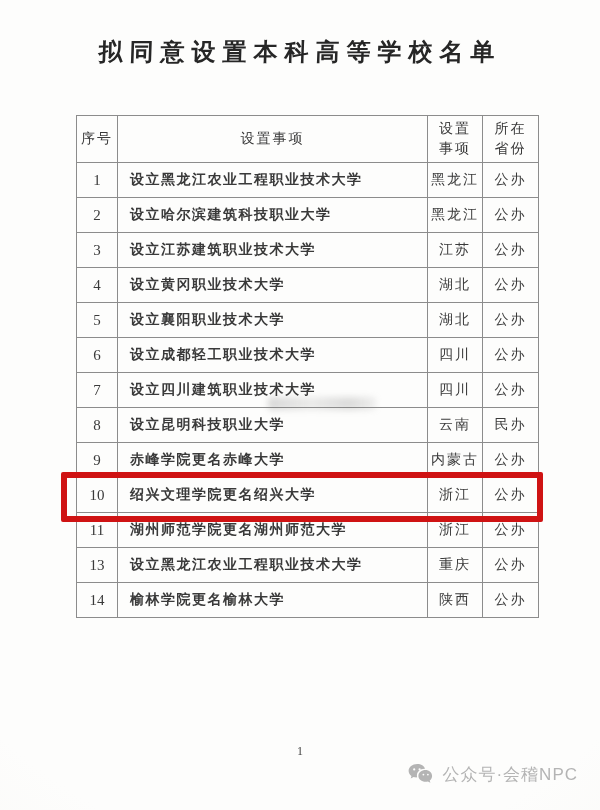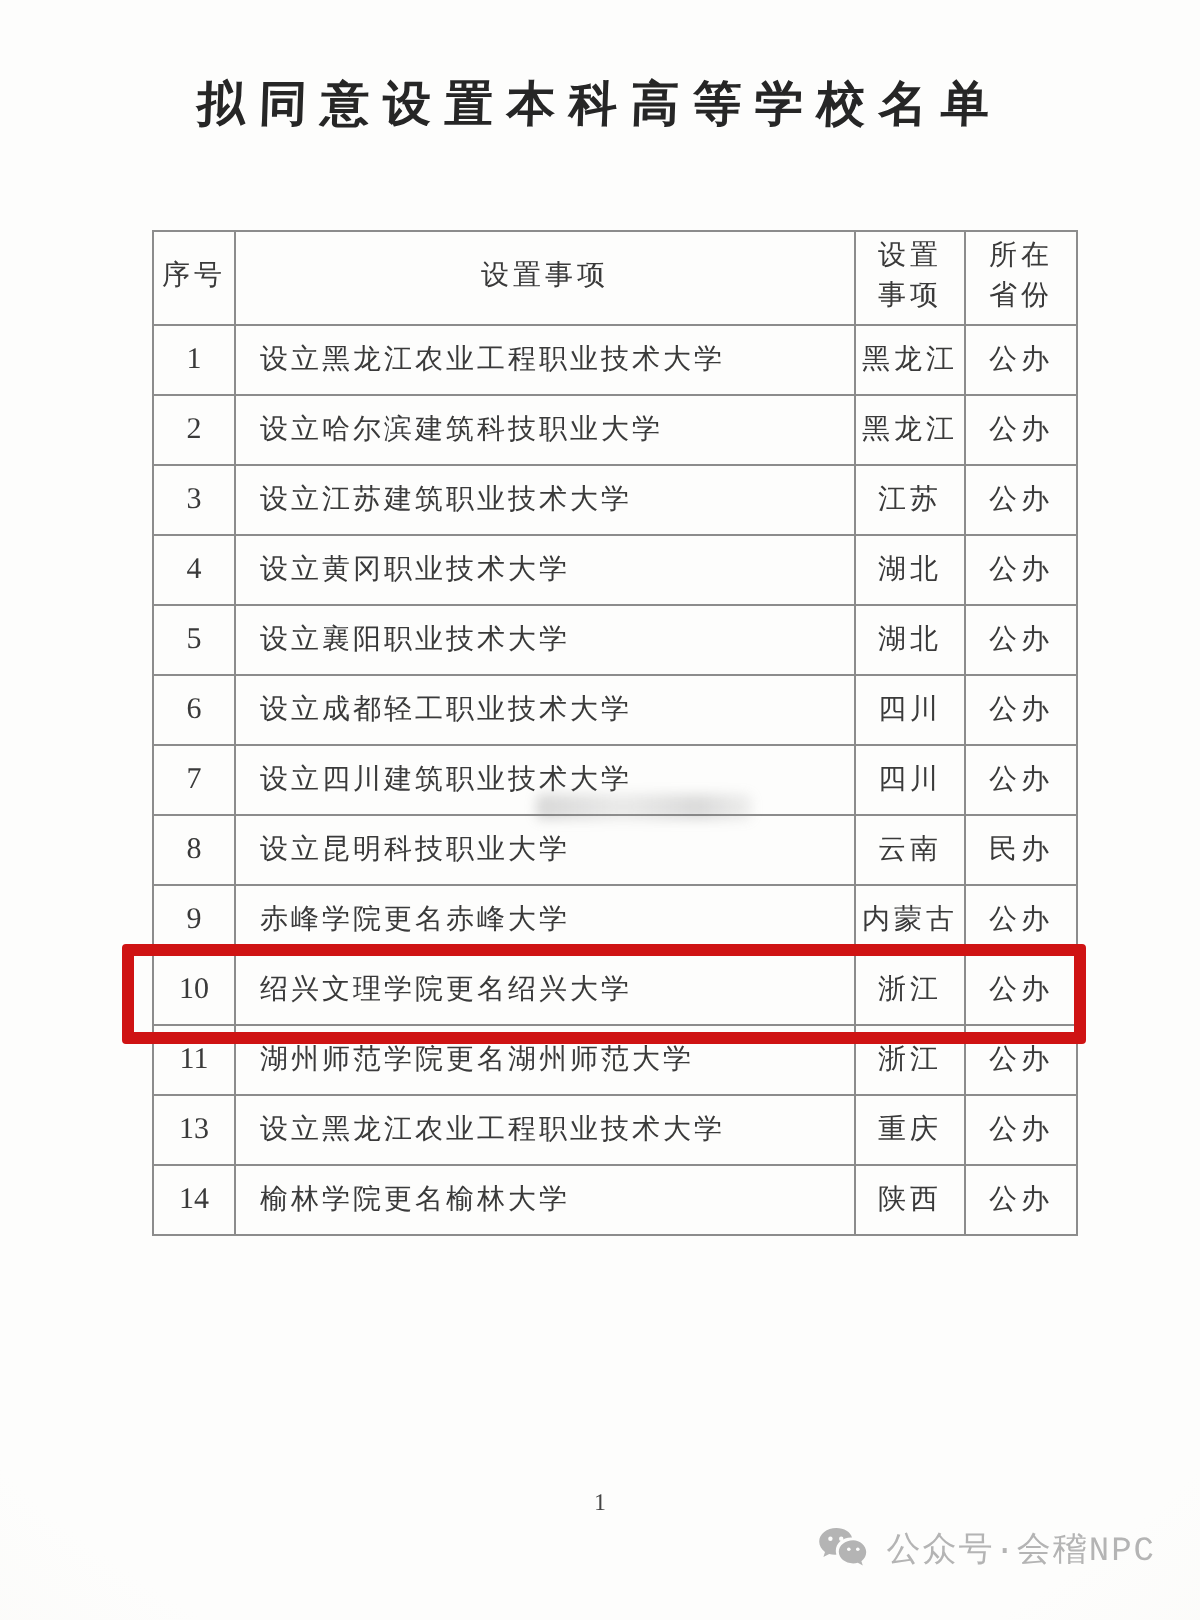--- a/index.html
+++ b/index.html
@@ -28,21 +28,21 @@
     border:1px solid #8c8c8c;
     font-weight:normal;
     font-size:14px;color:#3a3a3a;
     text-align:center;vertical-align:middle;
     padding:0;overflow:hidden;
     letter-spacing:2px;
   }
   thead th{height:46px;line-height:20px;white-space:pre-line;}
   tbody td{height:34px;}
   tbody td.item{
-    text-align:left;padding-left:12px;letter-spacing:1.5px;
+    text-align:left;padding-left:12px;letter-spacing:1.5px;font-weight:bold;
   }
   tbody td.num{
     font-family:"Liberation Serif","DejaVu Serif",serif;
     letter-spacing:0;font-size:15px;
   }
   .highlight-box{
     position:absolute;left:61px;top:472px;width:482px;height:50px;
     border:6px solid #cf1313;border-radius:2px;
     box-sizing:border-box;
     pointer-events:none;
@@ -53,21 +53,21 @@
     filter:blur(3px);opacity:.5;border-radius:3px;
   }
   .page-number{
     position:absolute;top:744px;left:0;width:100%;
     text-align:center;font-size:12px;color:#454545;letter-spacing:0;
   }
   .footer-watermark{
     position:absolute;top:763px;right:22px;
     display:flex;align-items:center;gap:8px;
     color:#b4b4b4;font-size:17px;letter-spacing:1px;
-    font-family:Liberation Mono, monospace;
+    font-family:Liberation Sans, sans-serif;
   }
   .wechat-icon{display:inline-block;line-height:0;}
 </style>
 </head>
 <body>
 
 <div class="page">
 
   <div class="doc-title">拟同意设置本科高等学校名单</div>
 

